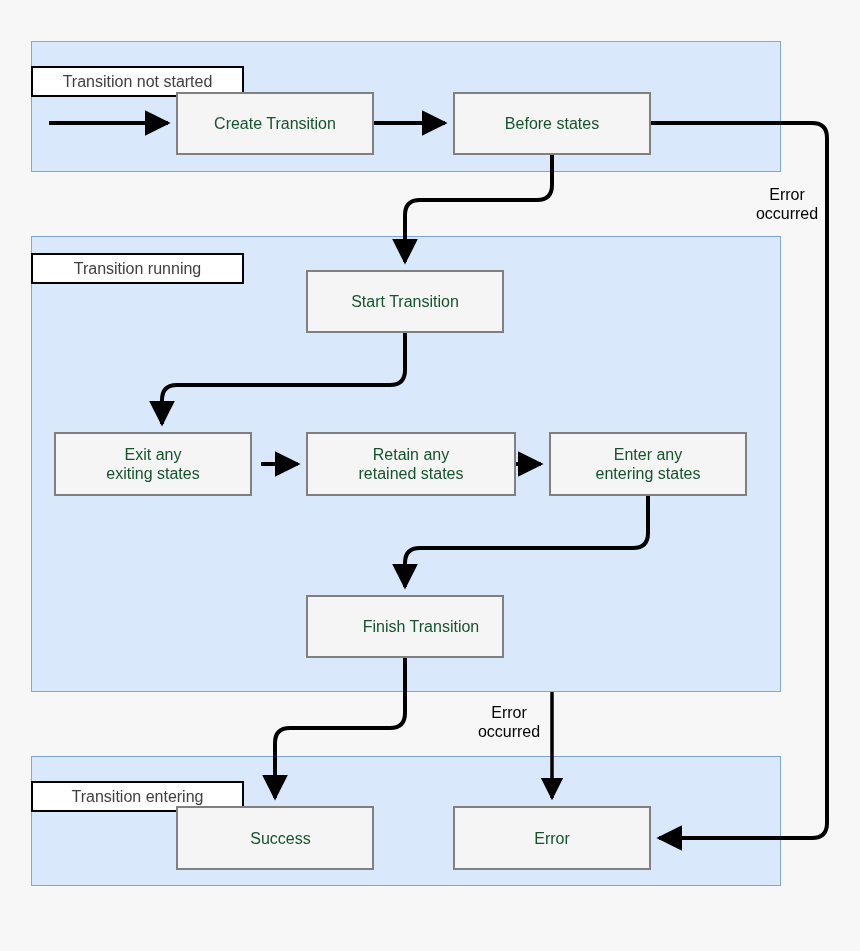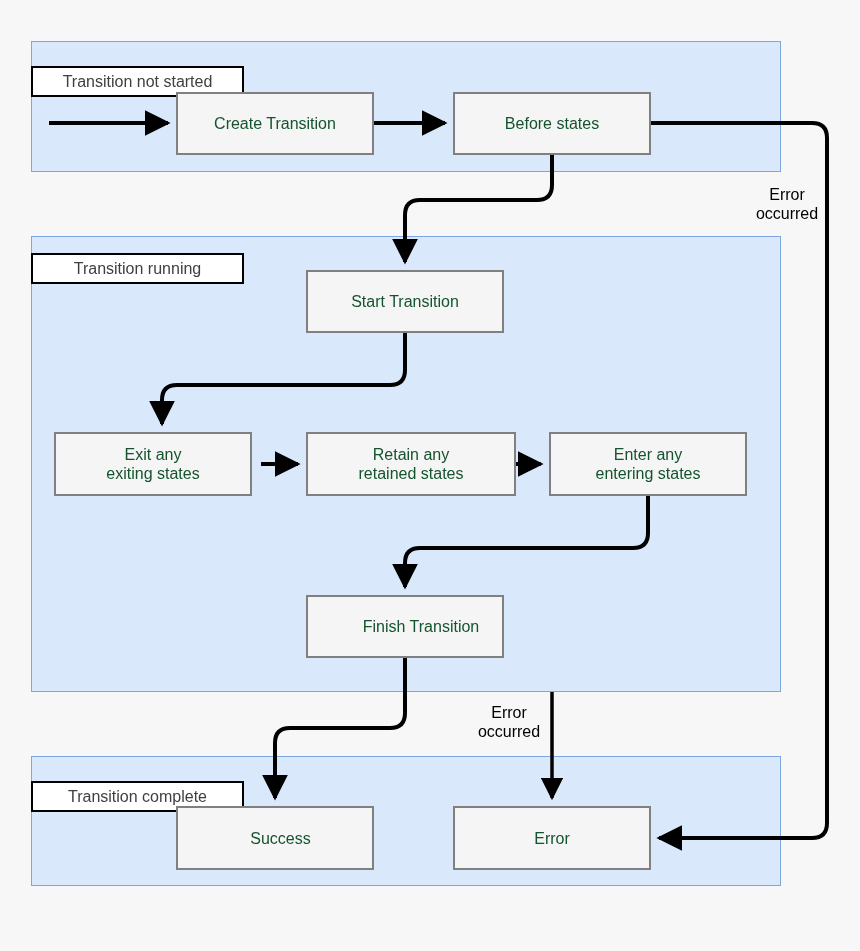--- a/index.html
+++ b/index.html
@@ -68,21 +68,21 @@
 <body>
 
 <div id="canvas">
 
   <div class="group-box" style="left:31px; top:41px; width:750px; height:131px;"></div>
   <div class="group-box" style="left:31px; top:236px; width:750px; height:456px;"></div>
   <div class="group-box" style="left:31px; top:756px; width:750px; height:130px;"></div>
 
   <div class="group-label" style="left:31px; top:41px; width:213px; height:31px;">Transition not started</div>
   <div class="group-label" style="left:31px; top:228px; width:213px; height:31px;">Transition running</div>
-  <div class="group-label" style="left:31px; top:756px; width:213px; height:31px;">Transition complete</div>
+  <div class="group-label" style="left:31px; top:756px; width:213px; height:31px;">Transition entering</div>
 
   <svg id="wires" viewBox="0 0 860 951">
     <defs>
       <marker id="arrow" viewBox="0 0 10 10" refX="9" refY="5" markerWidth="6.5" markerHeight="6.5" orient="auto-start-reverse">
         <path d="M 0 0 L 10 5 L 0 10 z" fill="#000000"></path>
       </marker>
     </defs>
     <g fill="none" stroke="#000000" stroke-width="4" stroke-linecap="butt" stroke-linejoin="round">
 
       <path d="M 49 123 L 168 123" marker-end="url(#arrow)"></path>

